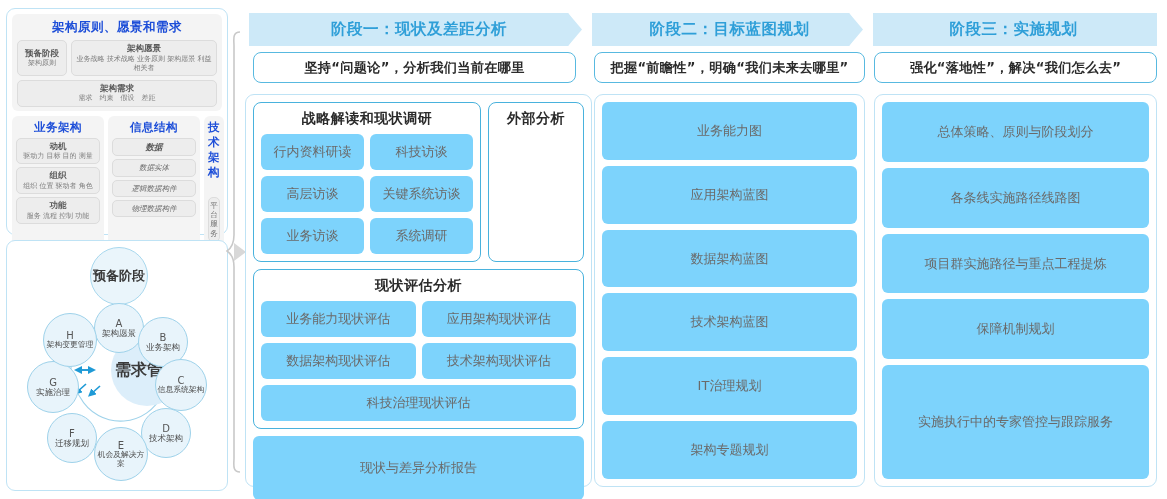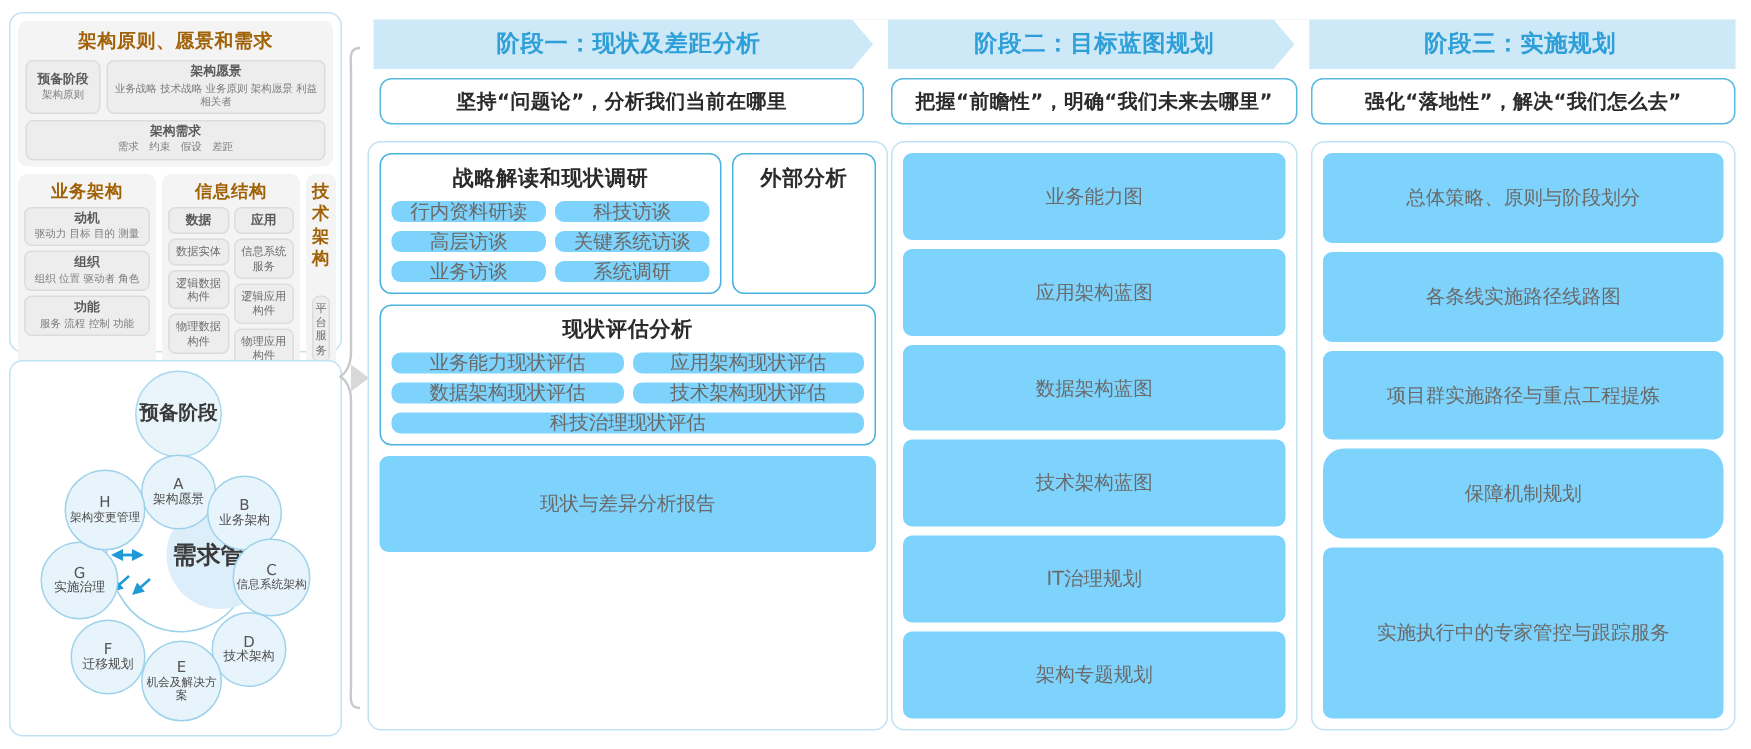--- a/index.html
+++ b/index.html
@@ -14,21 +14,21 @@
   .left-col{position:absolute;left:6px;top:8px;width:222px;height:483px;}
   .lpanel{
     box-sizing:border-box;border:1.5px solid #bfe3f5;border-radius:9px;
     background:#fff;
   }
   .lpanel-top{position:absolute;left:0;top:0;width:222px;height:227px;padding:5px;}
   .lpanel-bot{position:absolute;left:0;top:232px;width:222px;height:251px;}
 
   .grp{background:#f4f4f4;border-radius:6px;padding:4px 5px;margin-bottom:5px;}
   .grp-title{
-    text-align:center;font-weight:bold;color:#a16207;font-size:12.5px;
+    text-align:center;font-weight:bold;color:#1d4ed8;font-size:12.5px;
     letter-spacing:.5px;margin:1px 0 4px 0;
   }
   .cell{
     background:#ededed;border:1px solid #dcdcdc;border-radius:5px;
     text-align:center;color:#6d6d6d;padding:2px 3px;box-sizing:border-box;
   }
   .cell .ct{font-weight:bold;font-size:8.5px;color:#5a5a5a;line-height:1.25;}
   .cell .cs{font-size:7px;color:#7d7d7d;line-height:1.3;margin-top:1px;}
 
   .row-flex{display:flex;gap:4px;}
@@ -36,21 +36,21 @@
   .vision-cell{flex:1;}
 
   .three{display:flex;gap:4px;}
   .colblk{background:#f4f4f4;border-radius:6px;padding:3px 4px;}
   .c-biz{width:84px;flex:none;}
   .c-info{width:84px;flex:none;}
   .c-tech{flex:1;}
   .colblk .grp-title{font-size:11.5px;margin:1px 0 3px 0;}
   .stack > .cell{margin-bottom:3px;}
   .stack > .cell:last-child{margin-bottom:0;}
-  .twocol{display:flex;gap:3px;}
+  .twocol{display:flex;gap:3px;font-style:italic;}
   .twocol > div{flex:1;}
   .mini{font-size:7.5px;line-height:1.25;padding:3px 1px;}
 
   .impl-row{display:flex;gap:4px;align-items:stretch;}
   .impl-label{
     width:34px;flex:none;display:flex;align-items:center;justify-content:center;
     font-weight:bold;font-size:12px;color:#3c3c3c;line-height:1.15;text-align:center;
   }
 
   
@@ -100,21 +100,21 @@
   .card-title{
     text-align:center;font-weight:bold;font-size:14px;color:#2b2b2b;
     margin:1px 0 6px 0;letter-spacing:.5px;
   }
   .pill{
     background:#7dd3fc;border-radius:6px;color:#6a6a6a;font-size:13px;
     display:flex;align-items:center;justify-content:center;text-align:center;
     box-sizing:border-box;
   }
   .grid2{display:flex;flex-wrap:wrap;gap:6px;}
-  .grid2 > .pill{width:calc(50% - 3px);height:14px;}
+  .grid2 > .pill{width:calc(50% - 3px);height:36px;}
   .grid2 > .pill.full{width:100%;}
   .vstack{display:flex;flex-direction:column;gap:6px;}
   .vstack > .pill{height:27px;}
 
   
   .biglist{display:flex;flex-direction:column;height:100%;}
   .biglist > .pill{font-size:13px;margin-bottom:6px;}
   .biglist > .pill:last-child{margin-bottom:0;}
 </style>
 </head>
@@ -166,28 +166,20 @@
         <div class="colblk c-info">
           <div class="grp-title">信息结构</div>
           <div class="twocol">
             <div class="stack">
               <div class="cell mini">
                   <div class="ct">数据</div>
                 </div>
               <div class="cell mini">数据实体</div>
               <div class="cell mini">逻辑数据构件</div>
               <div class="cell mini">物理数据构件</div>
-            </div>
-            <div class="stack">
-              <div class="cell mini">
-                  <div class="ct">应用</div>
-                </div>
-              <div class="cell mini">信息系统服务</div>
-              <div class="cell mini">逻辑应用构件</div>
-              <div class="cell mini">物理应用构件</div>
             </div>
           </div>
         </div>
 
         <div class="colblk c-tech">
           <div class="grp-title">技术架构</div>
           <div class="stack" style="padding-top:14px;">
             <div class="cell mini">平台服务</div>
             <div class="cell mini">逻辑技术构件</div>
             <div class="cell mini">物理技术构件</div>
@@ -365,18 +357,18 @@
 
   <div class="subtitle" style="left:874px;top:52px;width:283px;">
     <span>强化“落地性”，解决“我们怎么去”</span>
   </div>
 
   <div class="pbody" style="left:874px;top:94px;width:283px;height:393px;">
     <div class="biglist">
       <div class="pill" style="flex:1;">总体策略、原则与阶段划分</div>
       <div class="pill" style="flex:1;font-family:Liberation Serif, serif;">各条线实施路径线路图</div>
       <div class="pill" style="flex:1;">项目群实施路径与重点工程提炼</div>
-      <div class="pill" style="flex:1;border-radius:14px;">保障机制规划</div>
+      <div class="pill" style="flex:1;">保障机制规划</div>
       <div class="pill" style="flex:1.9;">实施执行中的专家管控与跟踪服务</div>
     </div>
   </div>
 
 </div>
 
 </body></html>

